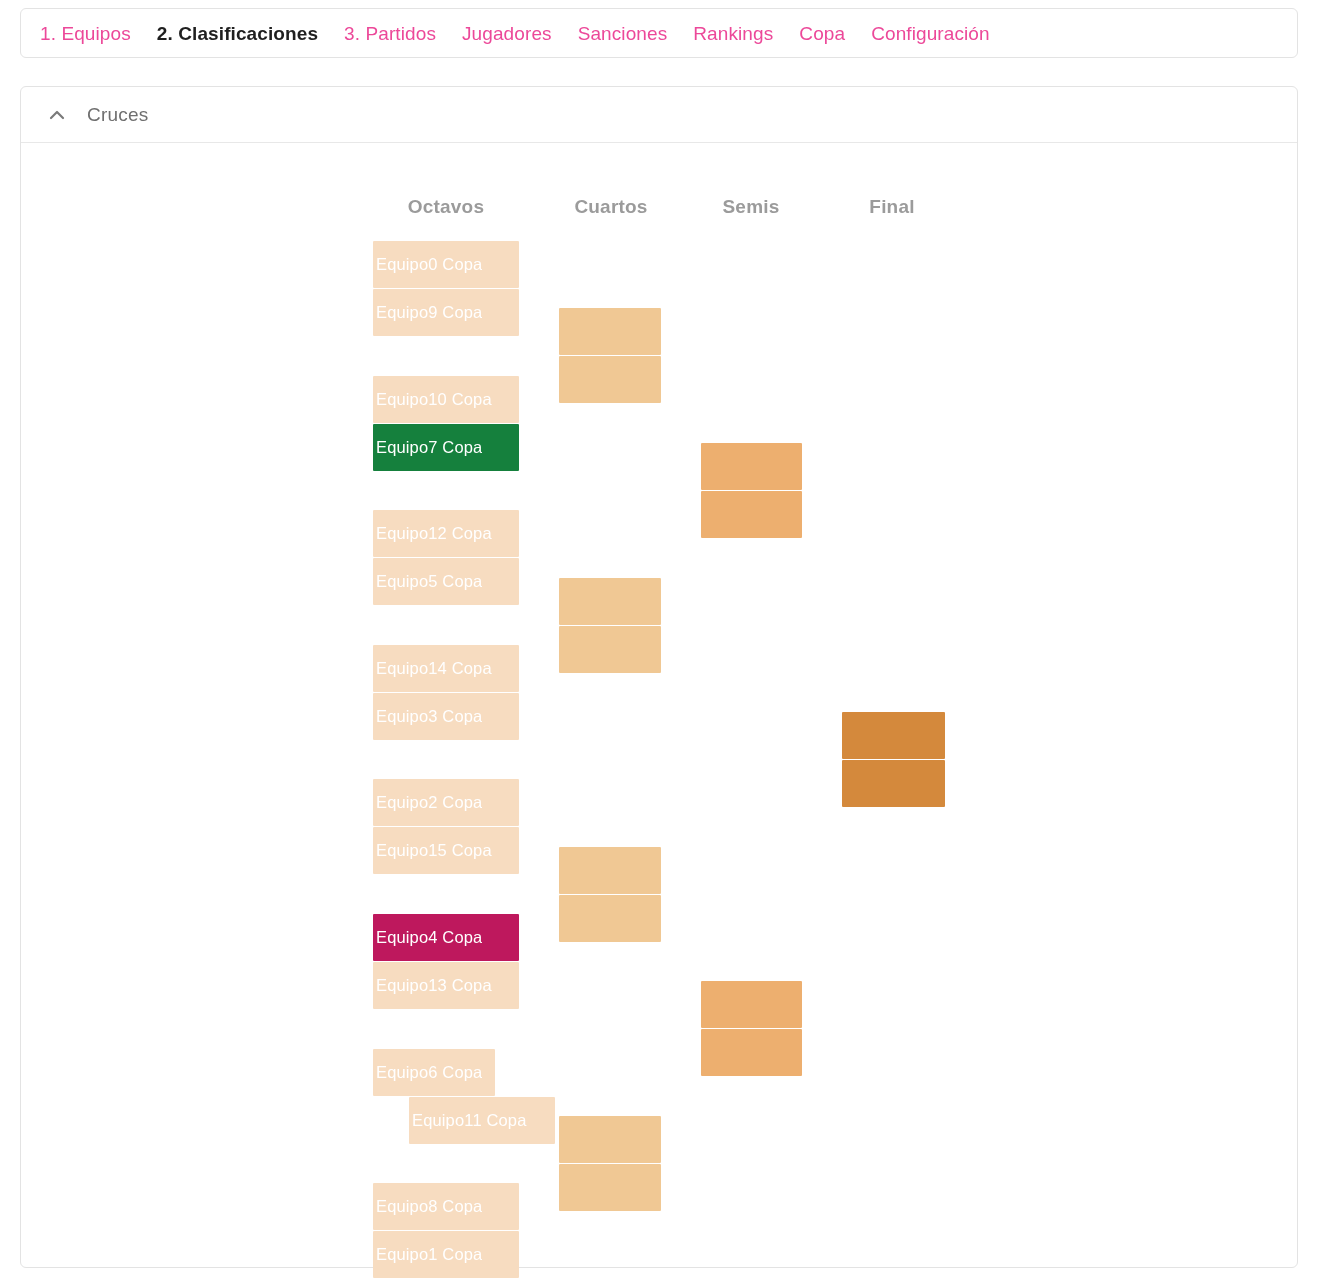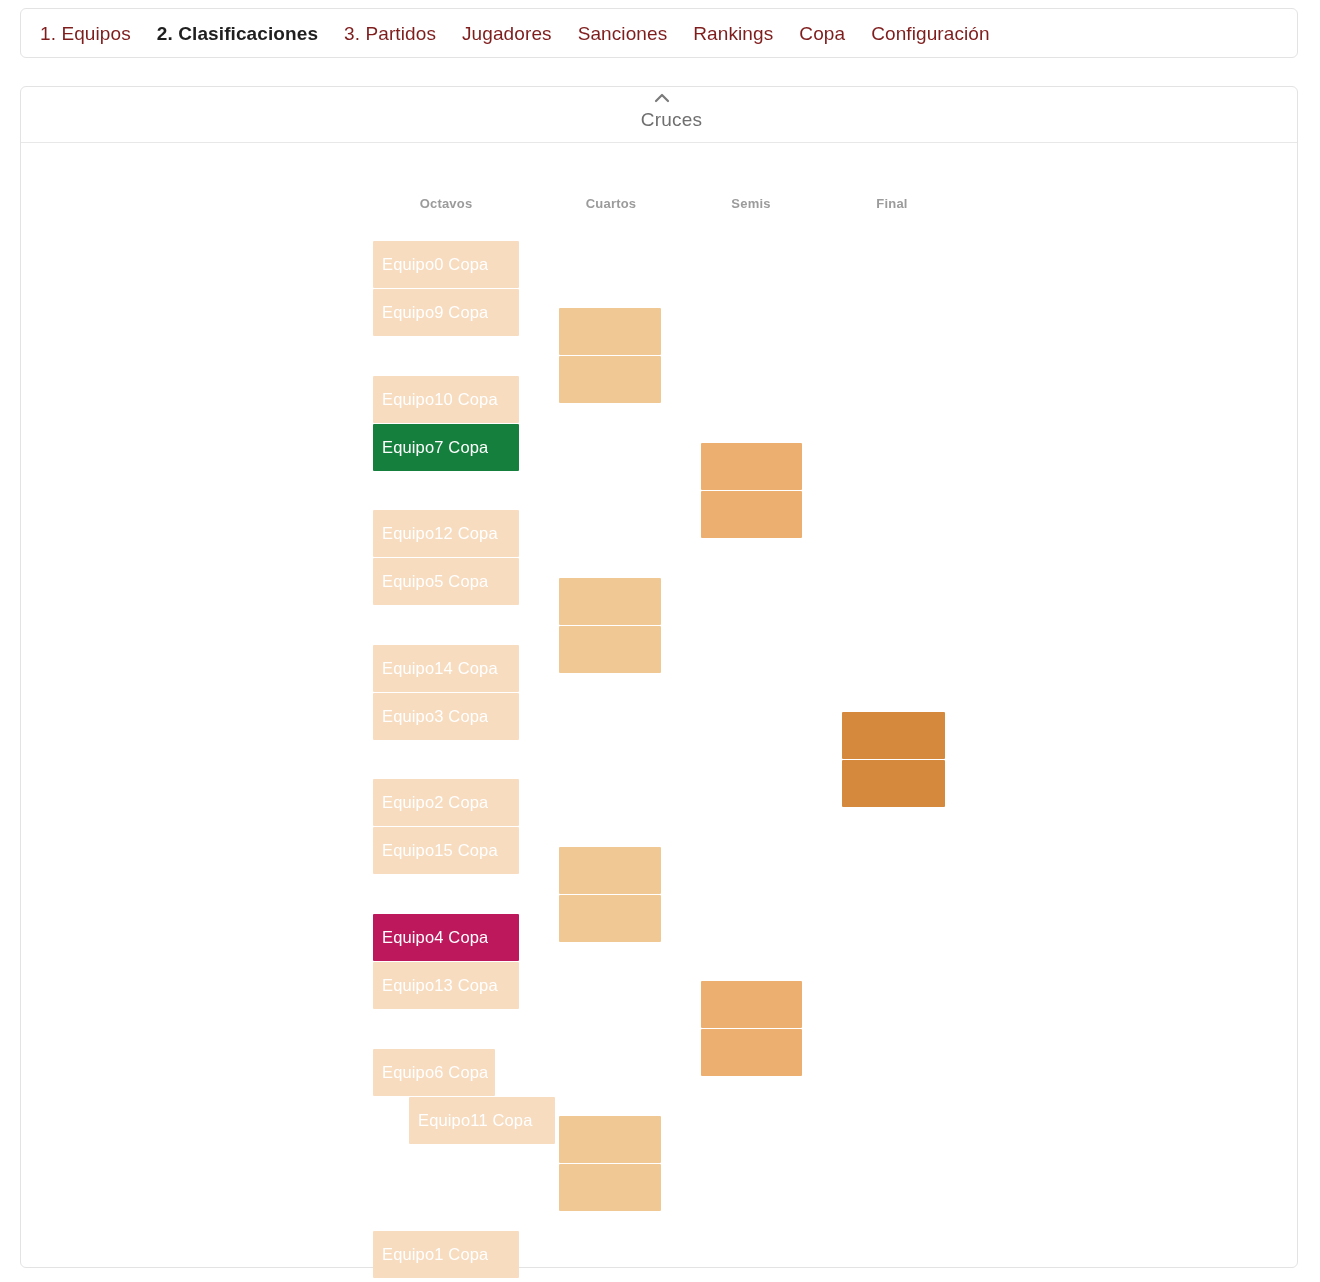--- a/index.html
+++ b/index.html
@@ -28,21 +28,21 @@
     background: #ffffff;
     border: 1px solid #e3e3e3;
     border-radius: 6px;
     display: flex;
     align-items: center;
     padding-left: 19px;
     gap: 0px;
   }
   .tab {
     font-size: 19px;
-    color: #7f1d1d;
+    color: #ec4899;
     letter-spacing: 0.1px;
     white-space: nowrap;
     padding: 0 13px 0 0;
     margin-right: 13px;
     cursor: pointer;
     line-height: 1;
   }
   .tab:last-child { margin-right: 0; padding-right: 0; }
   .tab.active {
     color: #1f1f1f;
@@ -64,21 +64,20 @@
     position: absolute;
     left: 0;
     top: 0;
     width: 100%;
     height: 56px;
     display: flex;
     align-items: center;
     border-bottom: 1px solid #e8e8e8;
     padding-left: 25px;
     cursor: pointer;
-    flex-direction: column;
   }
   .chev {
     width: 22px;
     height: 22px;
     margin-right: 19px;
     display: inline-flex;
     align-items: center;
     justify-content: center;
   }
   .card-title {
@@ -91,34 +90,34 @@
   .bracket {
     position: absolute;
     left: 0;
     top: 57px;
     width: 100%;
     height: 1124px;
   }
 
   .round-head {
     position: absolute;
-    font-size: 13px;
+    font-size: 19px;
     font-weight: bold;
     color: #9b9b9b;
     letter-spacing: 0.2px;
     white-space: nowrap;
     text-align: center;
   }
 
   .slot {
     position: absolute;
     border-radius: 1px;
     display: flex;
     align-items: center;
-    padding-left: 9px;
+    padding-left: 3px;
     cursor: pointer;
   }
   .slot-label {
     font-size: 16.5px;
     color: #ffffff;
     letter-spacing: 0.15px;
     white-space: nowrap;
     overflow: hidden;
     text-overflow: ellipsis;
   }
@@ -190,20 +189,23 @@
         </div>
         <div class="slot" style="left: 352px; width: 146px; top: 818px; height: 47px; background: rgb(247, 220, 192);">
           <span class="slot-label">Equipo13 Copa</span>
         </div>
         <div class="slot" style="left: 352px; width: 122px; top: 904.6px; height: 47px; background: rgb(247, 220, 192);">
           <span class="slot-label">Equipo6 Copa</span>
         </div>
         <div class="slot" style="left: 352px; width: 146px; top: 952.6px; height: 47px; background: rgb(247, 220, 192); margin-left: 36px;">
           <span class="slot-label">Equipo11 Copa</span>
         </div>
+        <div class="slot" style="left: 352px; width: 146px; top: 1039.2px; height: 47px; background: rgb(247, 220, 192);">
+          <span class="slot-label">Equipo8 Copa</span>
+        </div>
         <div class="slot" style="left: 352px; width: 146px; top: 1087.2px; height: 47px; background: rgb(247, 220, 192);">
           <span class="slot-label">Equipo1 Copa</span>
         </div>
         <div class="slot" style="left: 538px; width: 102px; top: 164.3px; height: 47px; background: rgb(240, 200, 148);">
           <span class="slot-label"></span>
         </div>
         <div class="slot" style="left: 538px; width: 102px; top: 212.3px; height: 47px; background: rgb(240, 200, 148);">
           <span class="slot-label"></span>
         </div>
         <div class="slot" style="left: 538px; width: 102px; top: 433.5px; height: 47px; background: rgb(240, 200, 148);">

